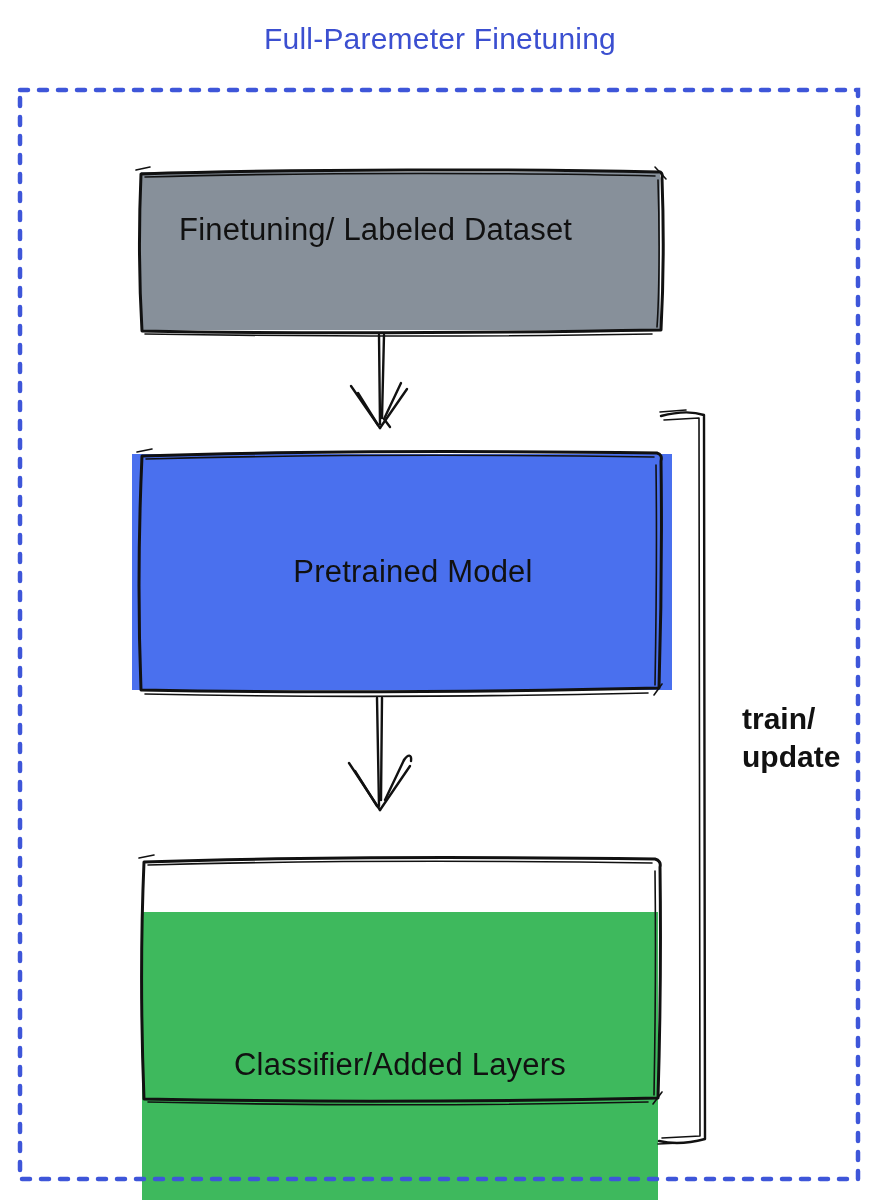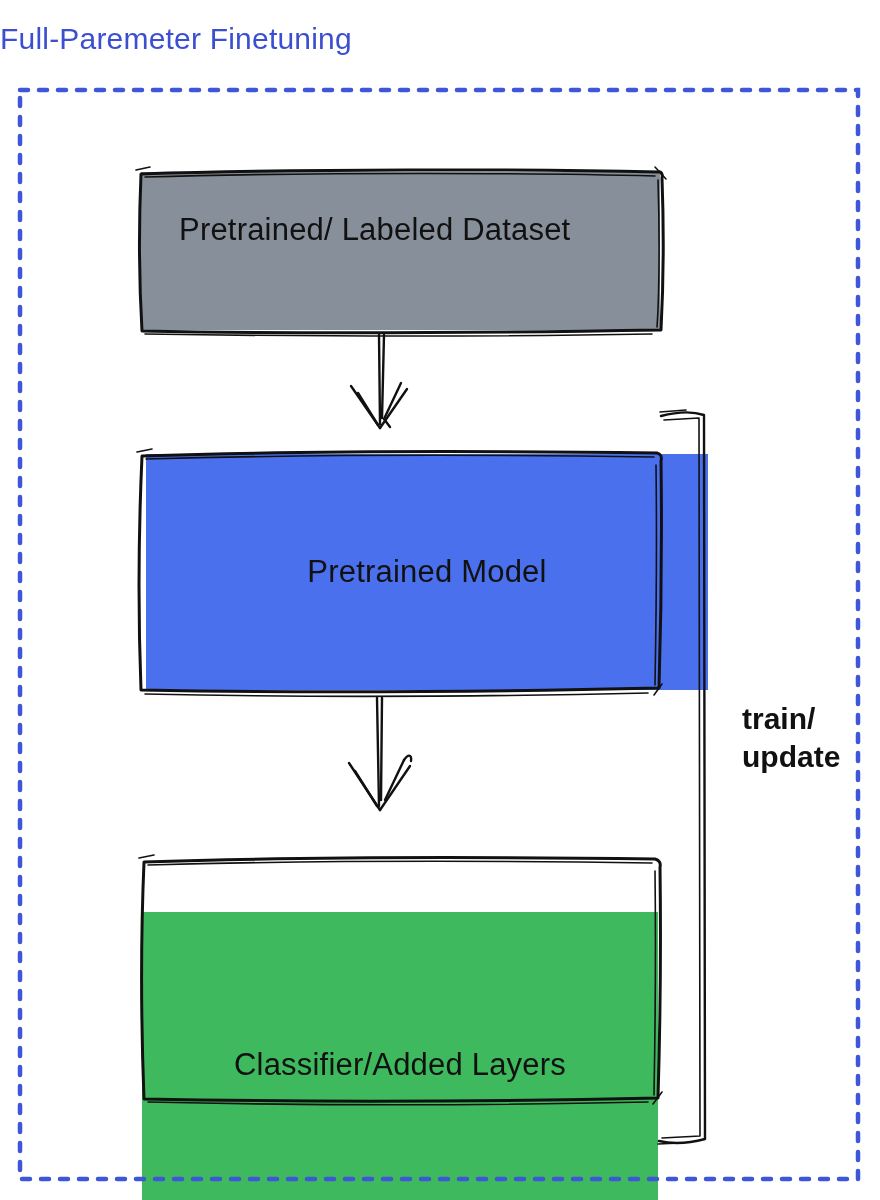--- a/index.html
+++ b/index.html
@@ -13,21 +13,21 @@
     width: 880px;
     height: 1200px;
     background: #ffffff;
     overflow: hidden;
   }
   .diagram-title {
     position: absolute;
     top: 22px;
     left: 0;
     width: 880px;
-    text-align: left;
+    text-align: center;
     font-size: 30px;
     letter-spacing: 0.2px;
     color: #3b4fd0;
   }
   .node {
     position: absolute;
     display: flex;
     align-items: center;
     justify-content: center;
     color: #111111;
@@ -38,24 +38,25 @@
     left: 141px;
     top: 172px;
     width: 519px;
     height: 158px;
     align-items: flex-start;
     justify-content: flex-start;
     padding: 40px 0 0 38px;
     box-sizing: border-box;
   }
   .node-pretrained {
-    left: 146px;
+    left: 132px;
     top: 454px;
-    width: 562px;
+    width: 518px;
     height: 236px;
+    padding-left: 22px;
   }
   .node-classifier {
     left: 142px;
     top: 912px;
     width: 516px;
     height: 306px;
   }
   .train-update {
     position: absolute;
     left: 742px;
@@ -92,21 +93,21 @@
   }
 </style>
 </head>
 <body>
 
 <div class="canvas">
 
   <div class="diagram-title" style="color: rgb(59, 79, 208);">Full-Paremeter Finetuning</div>
 
   <div class="node node-dataset" style="background-color: rgb(135, 144, 154);">
-    <span>Pretrained/ Labeled Dataset</span>
+    <span>Finetuning/ Labeled Dataset</span>
   </div>
 
   <div class="node node-pretrained" style="background-color: rgb(74, 112, 238);">
     <span>Pretrained Model</span>
   </div>
 
   <div class="node node-classifier" style="background-color: rgb(62, 185, 93);">
     <span>Classifier/Added Layers</span>
   </div>
 

